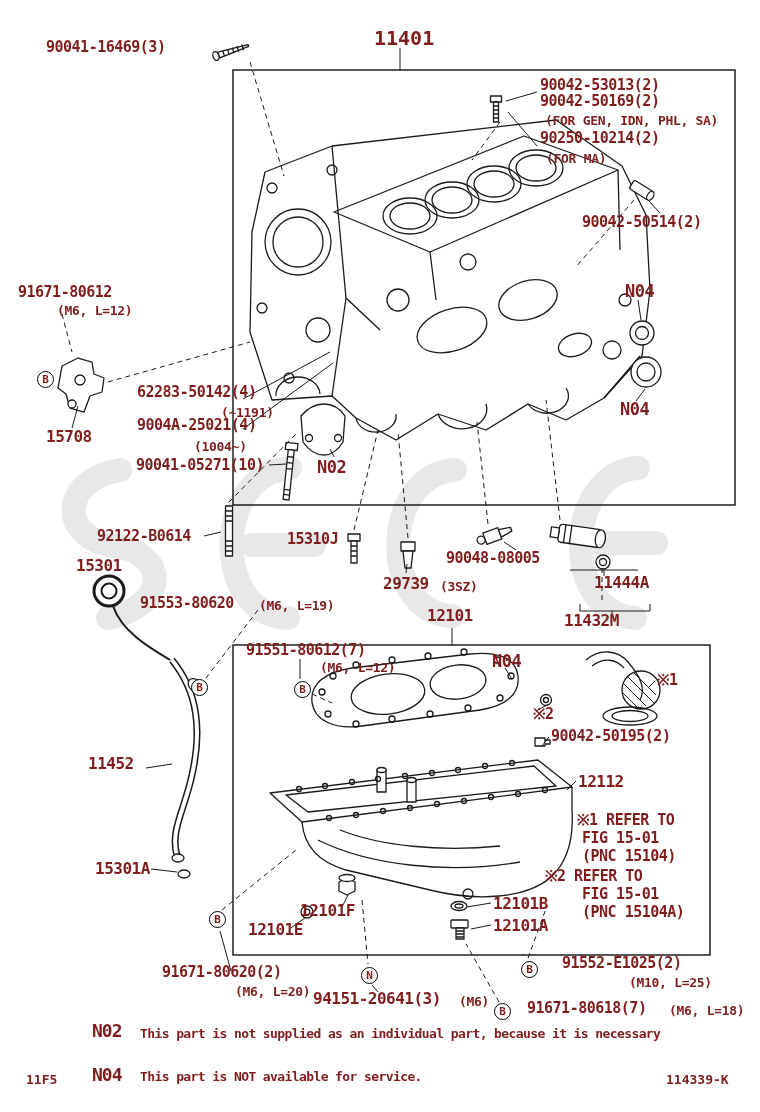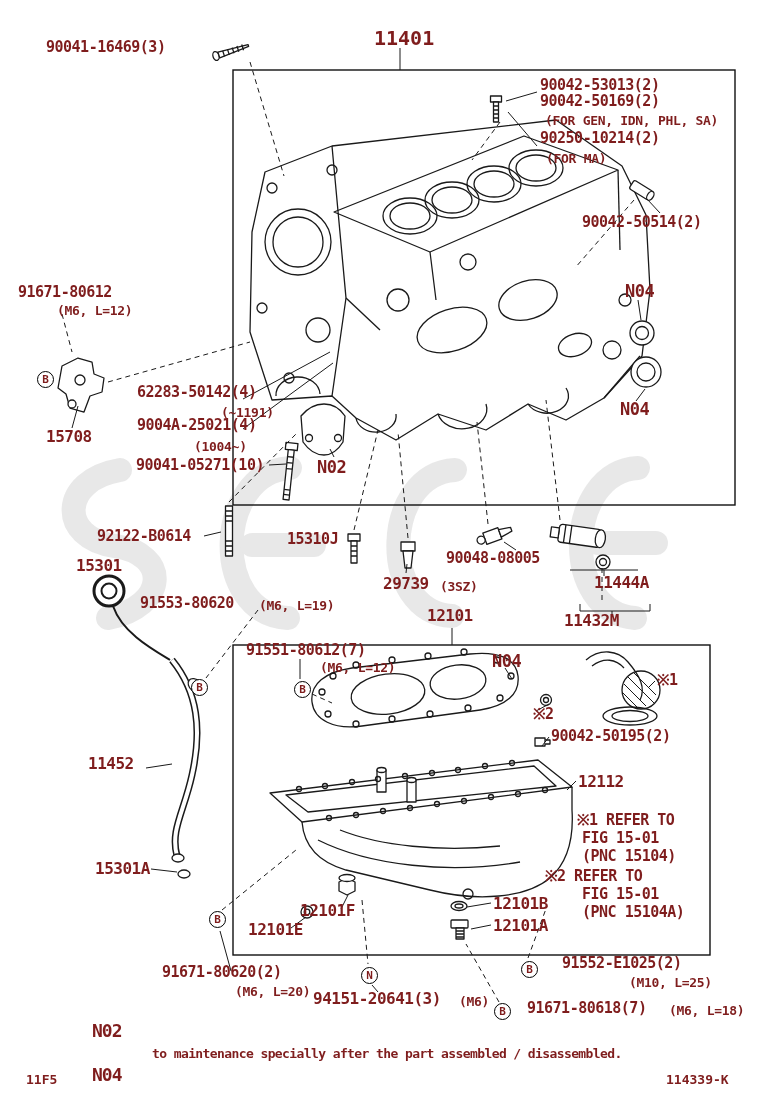--- a/index.html
+++ b/index.html
@@ -383,18 +383,19 @@
 
   <div class="callout" style="left:37px;top:371px">B</div>
   <div class="callout" style="left:191px;top:679px">B</div>
   <div class="callout" style="left:294px;top:681px">B</div>
   <div class="callout" style="left:209px;top:911px">B</div>
   <div class="callout" style="left:521px;top:961px">B</div>
   <div class="callout" style="left:494px;top:1003px">B</div>
   <div class="callout" style="left:361px;top:967px">N</div>
 
   <div class="note-code" style="left:92px;top:1020px">N02</div>
-  <div class="note-text" style="left:152px;top:1046px">to maintenance specially after the part assembled / disassembled.</div>
+  <div class="note-text" style="left:140px;top:1026px">This part is not supplied as an individual part, because it is necessary</div>
   <div class="note-code" style="left:92px;top:1064px">N04</div>
+  <div class="note-text" style="left:140px;top:1069px">This part is NOT available for service.</div>
   <div class="footer-text" style="left:26px;top:1072px">11F5</div>
   <div class="footer-text" style="left:666px;top:1072px">114339-K</div>
 
 </div>
 
 </body></html>

